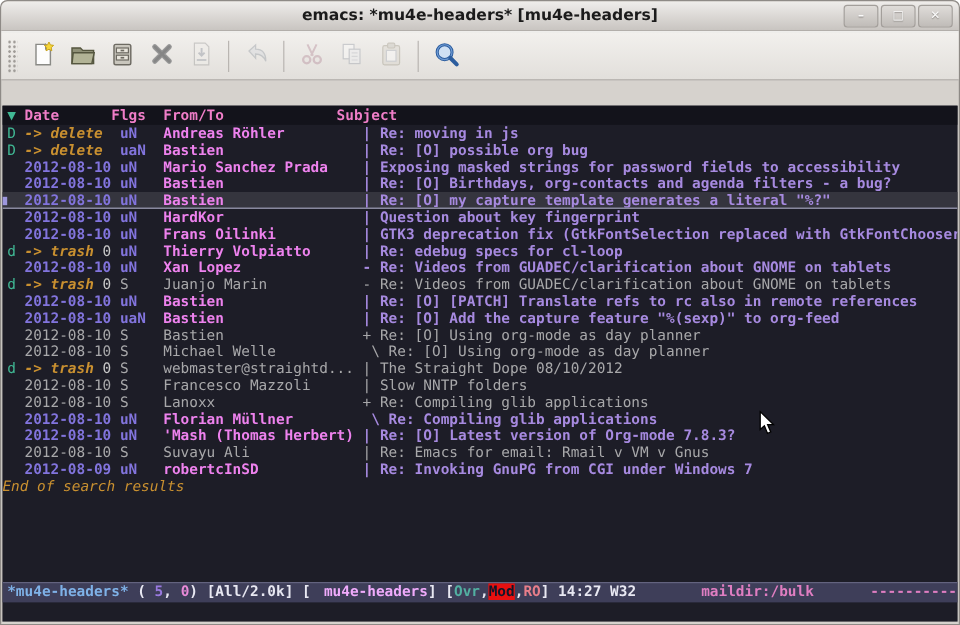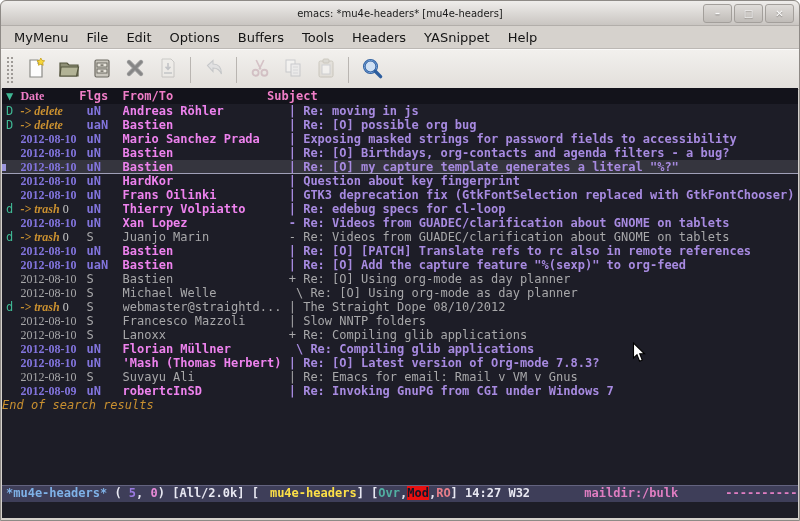--- a/index.html
+++ b/index.html
@@ -2,21 +2,21 @@
 <html><head>
 <meta charset="utf-8">
 <style>
   html,body{margin:0;padding:0;background:#ffffff;}
   .frame{position:relative;width:800px;height:521px;background:#d6d2cd;border:1px solid #8e8a86;
          border-radius:6px 6px 0 0;box-sizing:border-box;overflow:hidden;
          font-family:"DejaVu Sans",sans-serif;}
   
   .titlebar{height:24px;background:linear-gradient(#efedeb,#c9c5c1);border-bottom:1px solid #b2aeaa;
             border-radius:6px 6px 0 0;display:flex;align-items:center;justify-content:center;position:relative;}
-  .title{font-size:10px;font-weight:normal;color:#1b1b1b;}
+  .title{font-size:13px;font-weight:bold;color:#1b1b1b;}
   .win-buttons{position:absolute;right:5px;top:3px;display:flex;gap:2px;}
   .win-btn{width:27px;height:17px;background:linear-gradient(#dfdcd9,#c0bcb8);border:1px solid #a39f9b;
            border-radius:3px;color:#fafafa;font-size:10px;font-weight:bold;display:flex;align-items:center;
            justify-content:center;text-shadow:0 1px 1px #8a8682;cursor:default;}
   
   .menubar{height:22px;display:flex;align-items:center;background:#d6d2cd;border-bottom:1px solid #bcb8b4;
            font-size:13px;color:#141414;padding-left:4px;}
   .menu-item{padding:2px 9px;cursor:default;}
   
   .toolbar{height:39px;background:linear-gradient(#f2f0ed,#e2dfdb);border-top:1px solid #fbfaf9;
@@ -29,66 +29,55 @@
   
   .buffer{position:absolute;top:87px;bottom:2px;left:1px;right:1px;background:#1d1d27;
           display:flex;flex-direction:column;overflow:hidden;
           font-family:"DejaVu Sans Mono",monospace;font-size:12px;line-height:14px;}
   .header-line{height:15px;flex:none;background:#13131b;color:#f07ec8;font-weight:bold;
                display:flex;padding:1px 0 0 4px;white-space:pre;}
   .hl-subj{transform:translateX(-3ch);}
   .hl-flags{transform:translateX(-1ch);}
   .row{height:14px;flex:none;display:flex;padding-left:4px;white-space:pre;position:relative;}
   .c-mark{width:2ch;flex:none;color:#40b894;}
-  .c-date{width:11ch;flex:none;overflow:hidden;font-family:Liberation Serif, serif;}
+  .c-date{width:11ch;flex:none;overflow:hidden;}
   .c-flags{width:5ch;flex:none;overflow:hidden;}
   .c-from{width:23ch;flex:none;overflow:hidden;}
   .c-subj{flex:1;overflow:hidden;}
   .unread .c-date,.unread .c-flags{color:#8274dd;font-weight:bold;}
   .unread .c-from{color:#ee82ee;font-weight:bold;}
   .unread .c-subj{color:#a78ae0;font-weight:bold;}
   .read .c-date,.read .c-flags,.read .c-from,.read .c-subj{color:#a8a8aa;}
   .target{color:#c99030;font-style:italic;font-weight:bold;margin-top:48px;}
   .extra{color:#c8c8c8;font-weight:normal;font-style:normal;}
   .current{background:#35353e;height:13px;border-bottom:1px solid #a0a0b8;}
   .current::before{content:"";position:absolute;left:0;top:4px;width:4px;height:7px;background:#9d97dd;}
   .end-line{height:14px;flex:none;padding-left:0;color:#c99030;font-style:italic;white-space:pre;}
   .modeline{margin-top:auto;height:15px;flex:none;background:#3e3e59;border-top:1px solid #63637f;
             color:#e8e8f2;font-weight:bold;padding:0 0 1px 4px;white-space:pre;overflow:hidden;}
-  .ml-buf{color:#7fb2e8;} .ml-n1{color:#9a7ae0;} .ml-n2{color:#e88ad8;} .ml-name{color:#fde047;padding-left:11px;}
+  .ml-buf{color:#7fb2e8;} .ml-n1{color:#9a7ae0;} .ml-n2{color:#e88ad8;} .ml-name{color:#f0abfc;padding-left:11px;}
   .ml-ovr{color:#52b0a2;} .ml-mod{color:#0f172a;background:#e81010;} .ml-ro{color:#e87e8a;}
   .ml-dir,.ml-dash{color:#e07ec2;padding-left:47px;}
   .echo{height:16px;flex:none;}
   .mouse-cursor{position:absolute;left:632px;top:342px;pointer-events:none;}
 </style>
 </head>
 <body>
 
 <div class="frame">
 
   <div class="titlebar">
     <div class="title">emacs: *mu4e-headers* [mu4e-headers]</div>
     <div class="win-buttons">
         <div class="win-btn">–</div>
         <div class="win-btn">□</div>
         <div class="win-btn">✕</div>
       </div>
   </div>
 
-  <div class="menubar">
-      <div class="menu-item">MyMenu</div>
-      <div class="menu-item">File</div>
-      <div class="menu-item">Edit</div>
-      <div class="menu-item">Options</div>
-      <div class="menu-item">Buffers</div>
-      <div class="menu-item">Tools</div>
-      <div class="menu-item">Headers</div>
-      <div class="menu-item">YASnippet</div>
-      <div class="menu-item">Help</div>
-    </div>
 
   <div class="toolbar">
     <div class="tb-handle"></div>
   <div class="tb-btn">
         <span><svg width="24" height="24">
             <path d="M6 4h8l4 4v13H6z" fill="#fdfdfd" stroke="#8a8a86" stroke-width="1.2"></path>
             <path d="M14 4l4 4h-4z" fill="#dcdcd8" stroke="#8a8a86"></path>
             <path d="M16.8 2l1.2 2.4 2.7.4-2 1.9.5 2.6-2.4-1.2-2.4 1.2.5-2.6-2-1.9 2.7-.4z" fill="#f6d63a" stroke="#c7a11a" stroke-width=".8"></path>
           </svg></span>
       </div>

